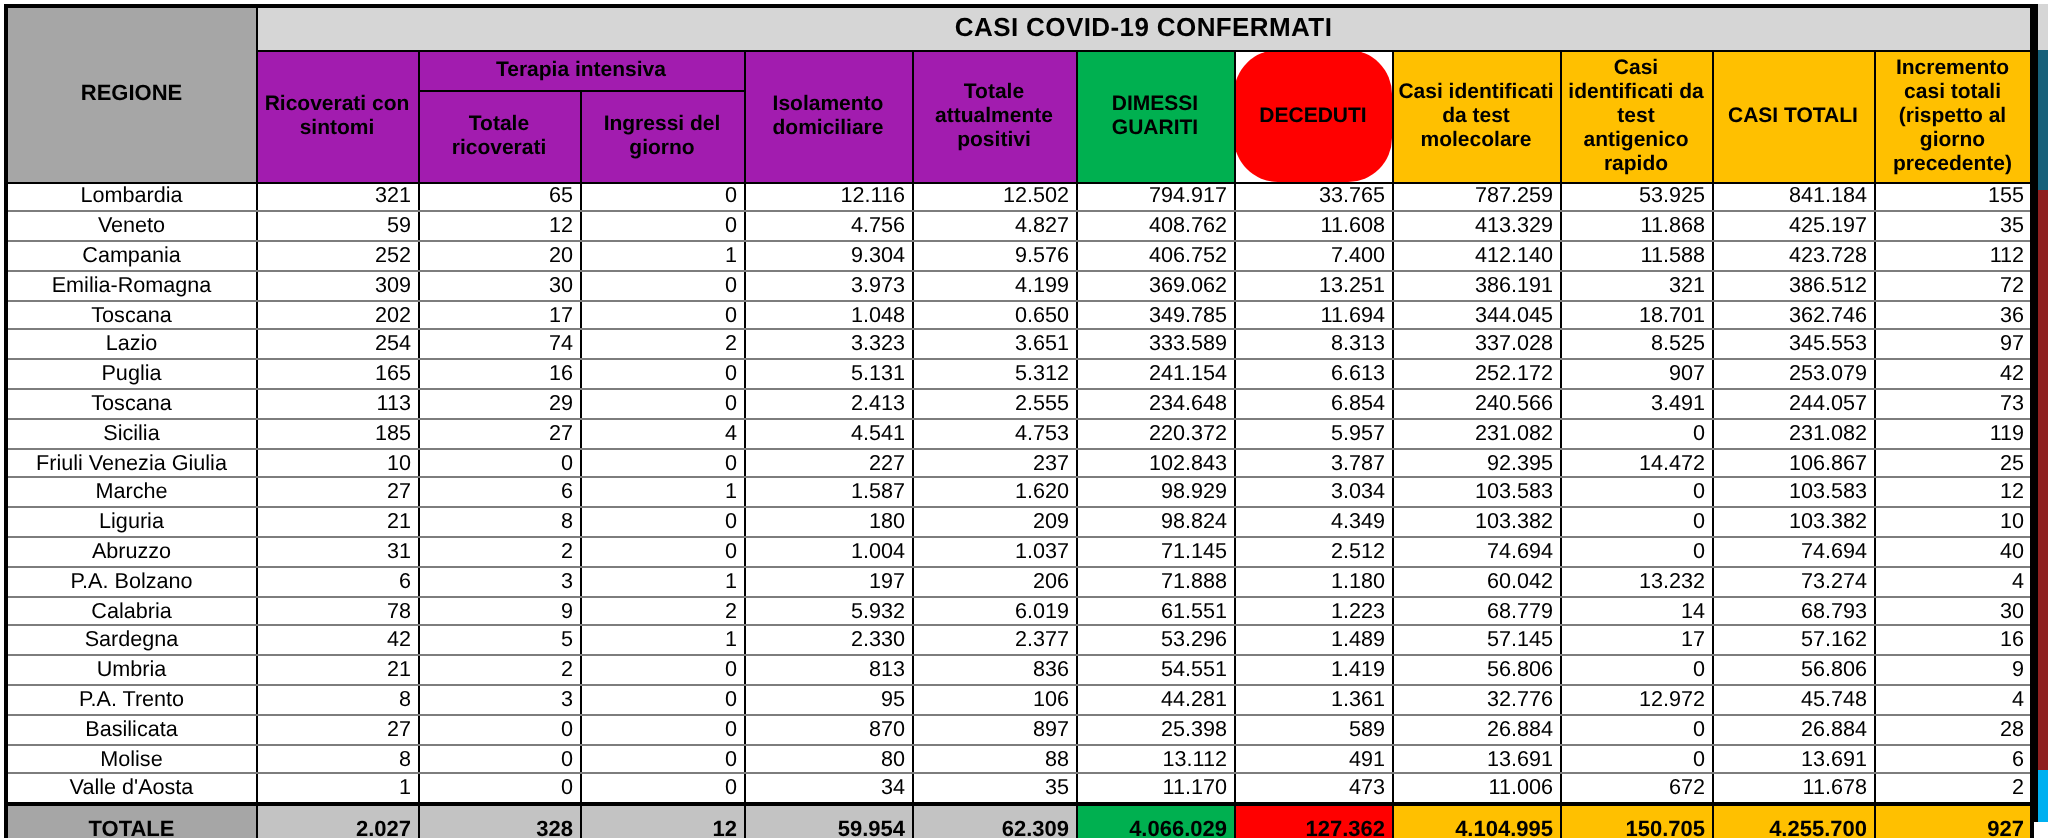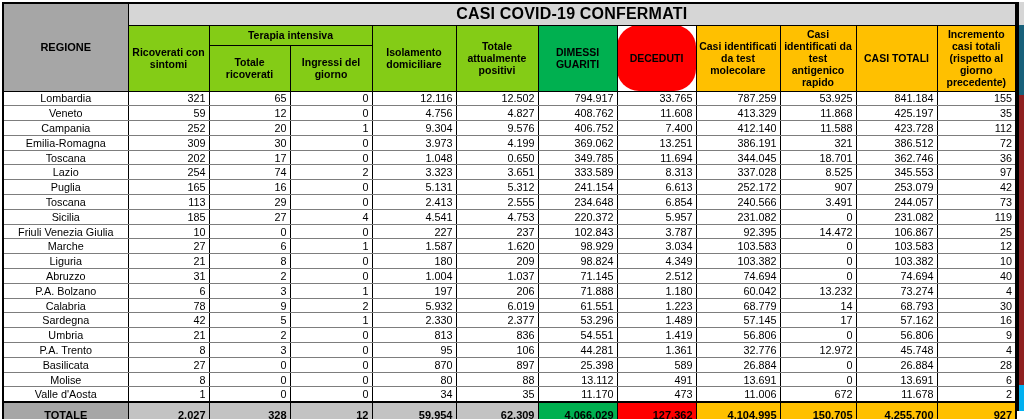--- a/index.html
+++ b/index.html
@@ -2,25 +2,25 @@
 <html><head>
 <meta charset="utf-8">
 <style>
   html,body{margin:0;padding:0;background:#fff;}
   .stage{position:relative;width:1024px;height:419px;background:#ffffff;overflow:hidden;
          font-family:"Liberation Sans",sans-serif;color:#000;}
   table.covid{position:absolute;left:2px;top:2px;width:1013px;border-collapse:collapse;
               table-layout:fixed;border:2px solid #000;}
   th,td{overflow:hidden;white-space:normal;}
   
-  thead th{border:1px solid #000;background:#84cc16;font-weight:bold;text-align:center;
+  thead th{border:1px solid #000;background:#a21caf;font-weight:bold;text-align:center;
            vertical-align:middle;font-size:10.5px;line-height:1.15;padding:1px 2px;}
   th.regione-hdr{background:#a6a6a6;font-size:11px;}
   tr.title-row{height:22px;}
-  th.title-cell{background:#d6d6d6;font-size:16px;letter-spacing:.2px;}
+  th.title-cell{background:#d6d6d6;font-size:13px;letter-spacing:.2px;}
   tr.group-row{height:20px;}
   tr.sub-row{height:46px;}
   th.green{background:#00b050;}
   th.red{background:#ff0000;border-radius:22px;}
   th.yellow{background:#ffc000;}
   
   tbody td{height:13.8px;font-size:10.8px;line-height:12px;padding:0 3px;
            border-left:1px solid #000;border-right:1px solid #000;
            border-top:1px solid #7d7d7d;border-bottom:1px solid #7d7d7d;
            background:#fff;vertical-align:middle;}

